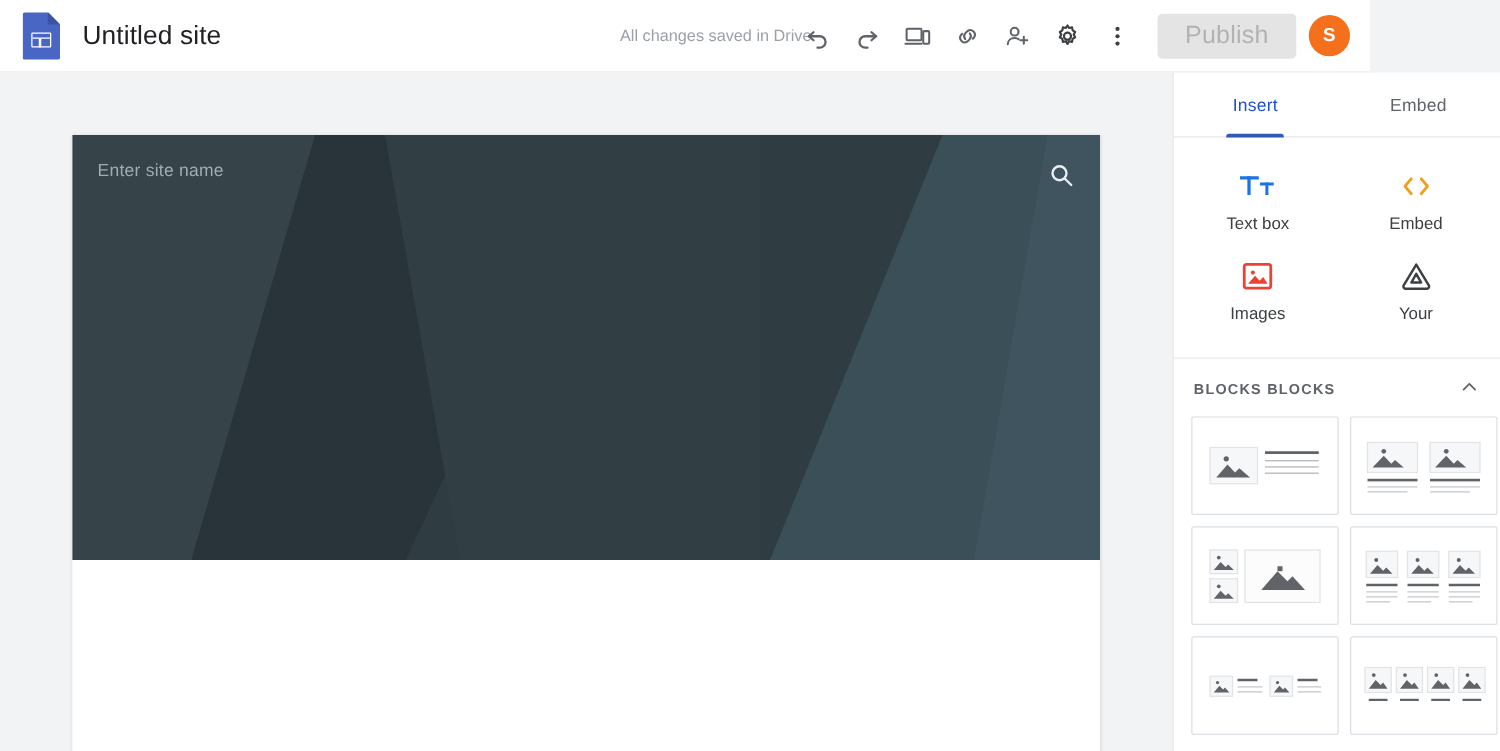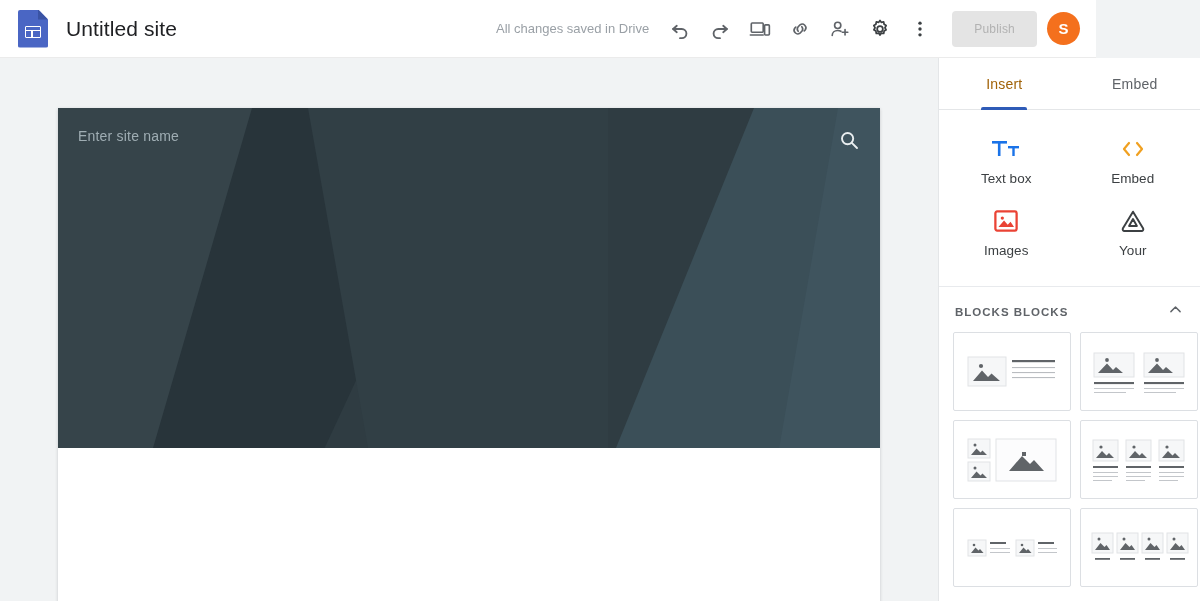--- a/index.html
+++ b/index.html
@@ -70,21 +70,21 @@
     display: flex; align-items: center; justify-content: center;
     border-radius: 50%; cursor: pointer;
     background: transparent; border: none;
   }
   .icon-btn svg { display: block; }
   .publish-btn {
     margin-left: 12px; margin-right: 10px;
     height: 36px; padding: 0 22px;
     background: #e4e4e4; color: #b2b2b2;
     border: none; border-radius: 4px;
-    font-size: 12px; font-family: inherit;
+    font-size: 20px; font-family: inherit;
     cursor: default; letter-spacing: .2px;
   }
   .avatar {
     width: 33px; height: 33px; border-radius: 50%;
     background: #f4701d; color: #fff;
     display: flex; align-items: center; justify-content: center;
     font-size: 15px; font-weight: bold; cursor: pointer;
     margin-right: 6px;
   }
 
@@ -165,21 +165,21 @@
   .tabs {
     display: flex; height: 52px;
     border-bottom: 1px solid #e4e6e8;
     position: relative; flex: none;
   }
   .tab {
     flex: 1; display: flex; align-items: center; justify-content: center;
     font-size: 14px; color: #5f6368; cursor: pointer;
     position: relative; letter-spacing: .2px;
   }
-  .tab.active { color: #a16207; }
+  .tab.active { color: #1d4ed8; }
   .tab.active:after {
     content: ""; position: absolute; bottom: -1px;
     left: 50%; transform: translateX(-50%);
     width: 46px; height: 3px; background: #2f5bb7;
     border-radius: 2px 2px 0 0;
   }
   .tab.highlighted { outline: 3px solid #e8554a; outline-offset: -1px; }
 
   .insert-grid {
     display: grid; grid-template-columns: 1fr 1fr;

